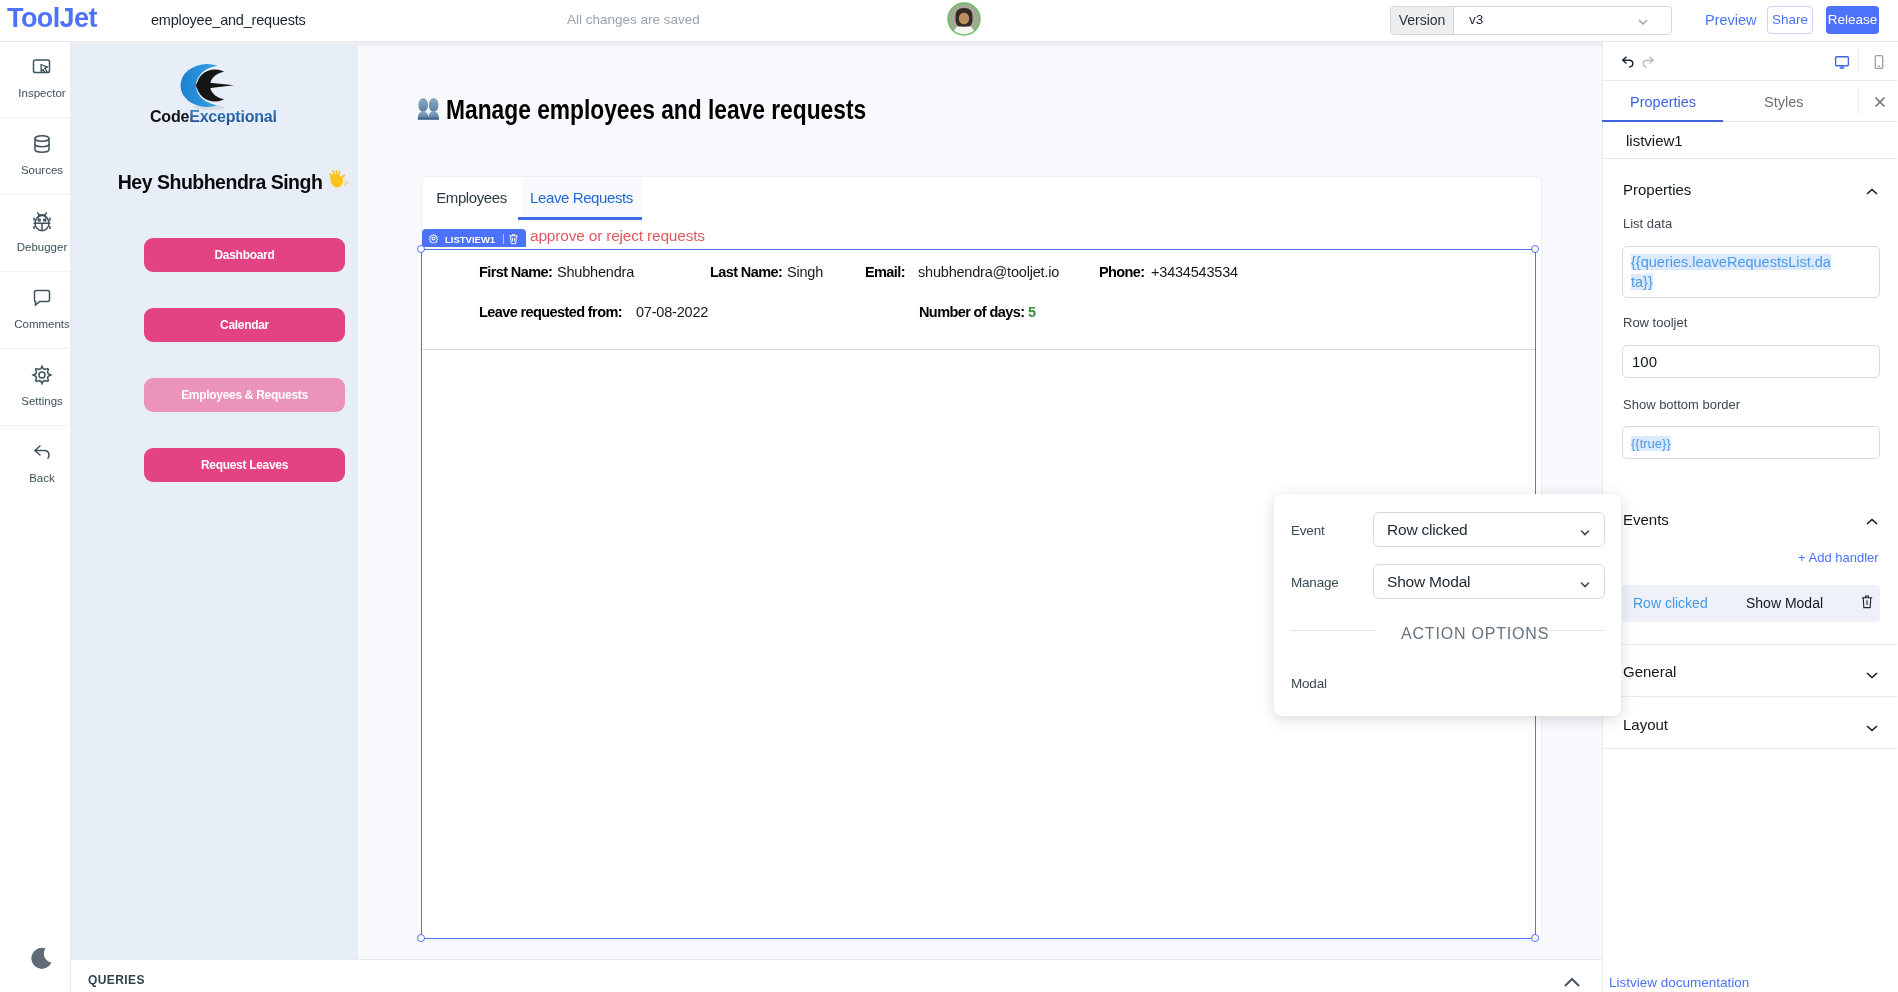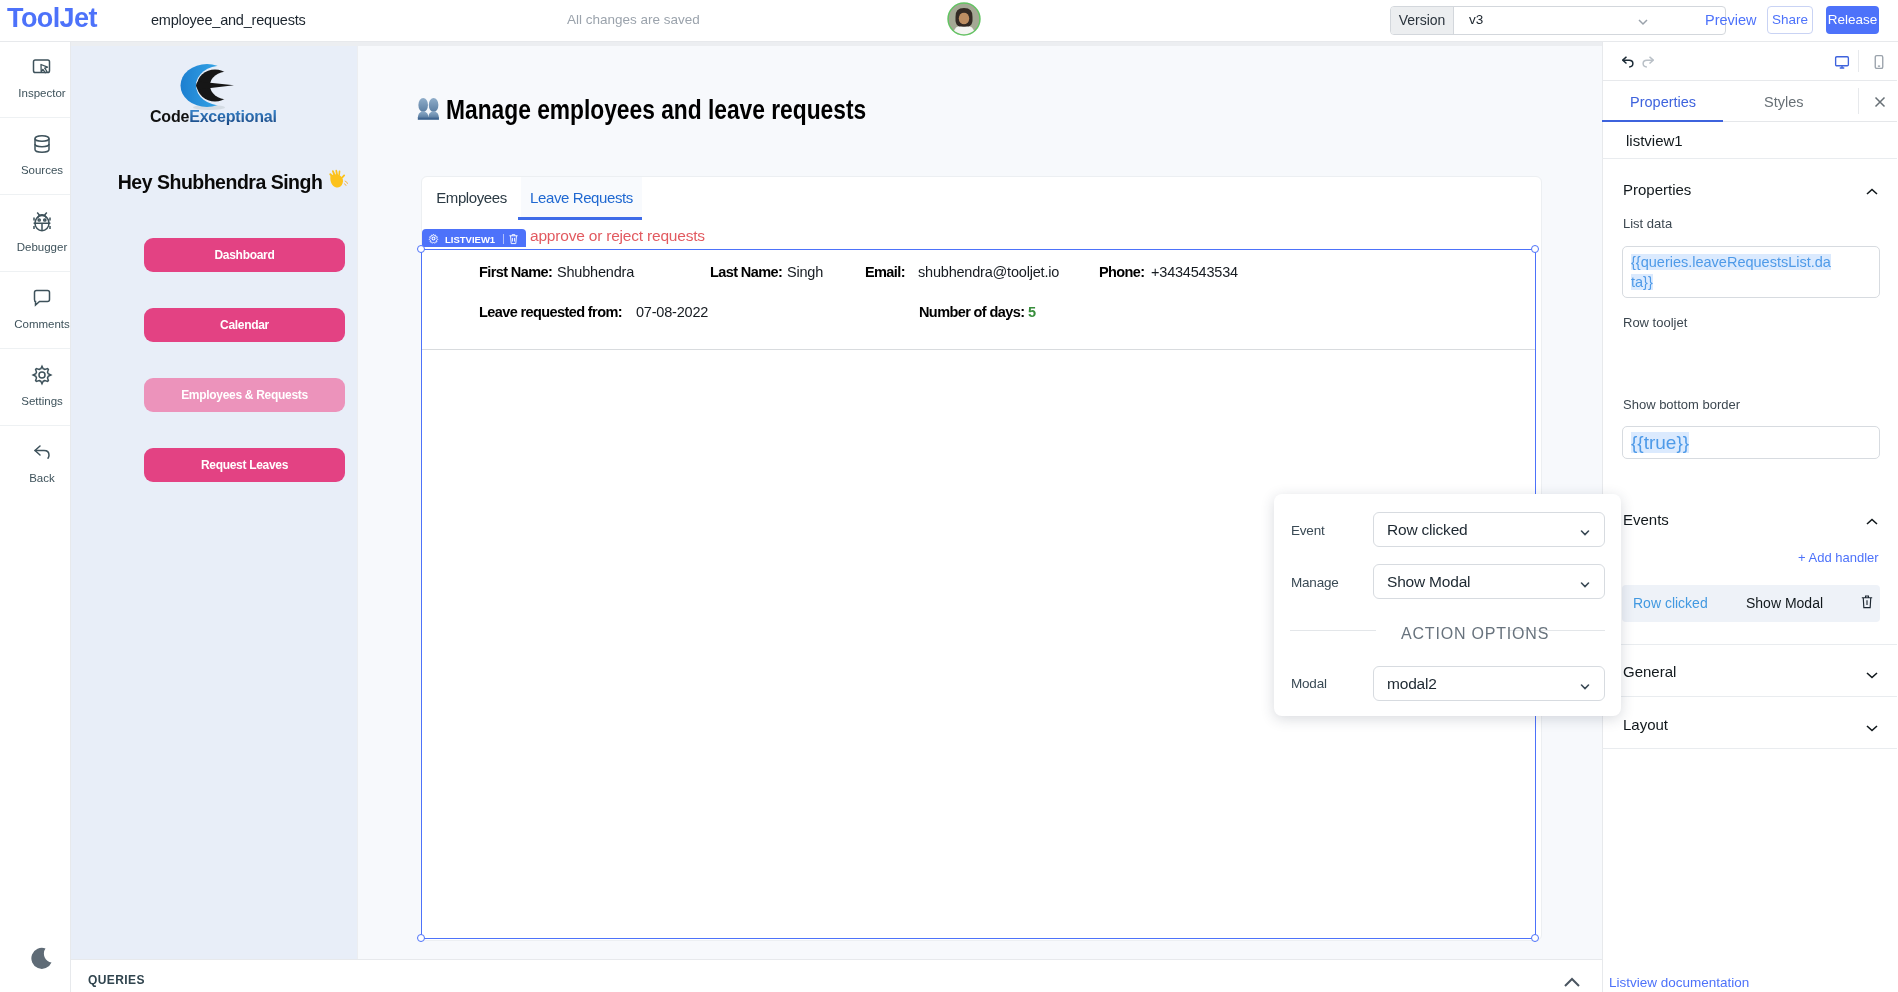--- a/index.html
+++ b/index.html
@@ -6,21 +6,21 @@
 html,body { width:1898px; height:992px; overflow:hidden; }
 body { font-family:"Liberation Sans", sans-serif; position:relative; background:#fff; }
 .abs { position:absolute; }
 
 
 #topbar { left:0; top:0; width:1898px; height:42px; background:#fff; border-bottom:1px solid #e7e9ec; }
 #tjlogo { left:7px; top:3px; font-size:27px; font-weight:bold; color:#4d72fa; letter-spacing:-0.6px; }
 #appname { left:151px; top:12px; font-size:14.5px; letter-spacing:-0.2px; color:#1c252e; }
 #saved { left:567px; top:12px; font-size:13.5px; color:#9ba3ac; }
 #avatar { left:947px; top:2px; width:34px; height:34px; }
-#verbox { left:1390px; top:6px; width:336px; height:29px; border:1px solid #d3d7dc; border-radius:4px; background:#fff; }
+#verbox { left:1390px; top:6px; width:282px; height:29px; border:1px solid #d3d7dc; border-radius:4px; background:#fff; }
 #verlabel { left:0; top:0; width:63px; height:27px; background:#eceef0; border-right:1px solid #d3d7dc; border-radius:3px 0 0 3px; font-size:14px; color:#2a333c; line-height:27px; text-align:center; }
 #vertext { left:78px; top:5px; font-size:13.5px; color:#1c252e; }
 #verchev { left:245px; top:8px; }
 #preview { left:1705px; top:12px; font-size:14.5px; color:#4d72fa; font-weight:400; }
 #share { left:1767px; top:6px; width:46px; height:28px; border:1px solid #c9d3f4; border-radius:4px; color:#4d72fa; font-size:13.5px; line-height:26px; text-align:center; font-weight:500;}
 #release { left:1826px; top:6px; width:53px; height:28px; background:#4d72fa; border-radius:4px; color:#fff; font-size:13.5px; line-height:28px; text-align:center; font-weight:500;}
 
 
 #rail { left:0; top:42px; width:71px; height:950px; background:#fff; border-right:1px solid #e7e9ec; }
 .railitem { position:absolute; left:0; width:84px; text-align:center; }
@@ -315,22 +315,23 @@
   <div class="rp" id="lvnamesep"></div>
 
   <div class="rp seclabel" style="left:21px; top:139px;">Properties</div>
   <svg class="rp" style="left:262px; top:142px;" width="16" height="16" viewBox="0 0 16 16" fill="none" stroke="#11181c" stroke-width="1.6">
       <path d="M3 10 L8 5.5 L13 10"></path>
     </svg>
 
   <div class="rp fieldlabel" style="left:21px; top:174px;">List data</div>
   <div class="rp inputbox" style="top:204px; height:52px; padding:5px 8px; line-height:20px;"><span class="codetext">{{queries.leaveRequestsList.da<br>ta}}</span></div>
   <div class="rp fieldlabel" style="left:21px; top:273px;">Row tooljet</div>
+  <div class="rp inputbox" style="top:303px; height:33px; font-size:15px; color:#11181c; line-height:31px; padding-left:9px;">100</div>
   <div class="rp fieldlabel" style="left:21px; top:355px;">Show bottom border</div>
-  <div class="rp inputbox" style="top:384px; height:33px; line-height:31px; padding-left:8px;"><span class="codetext" style="font-size:19px;">{{true}}</span></div>
+  <div class="rp inputbox" style="top:384px; height:33px; line-height:31px; padding-left:8px;"><span class="codetext" style="font-size:13px;">{{true}}</span></div>
 
   <div class="rp seclabel" style="left:21px; top:469px;">Events</div>
   <svg class="rp" style="left:262px; top:472px;" width="16" height="16" viewBox="0 0 16 16" fill="none" stroke="#11181c" stroke-width="1.6">
       <path d="M3 10 L8 5.5 L13 10"></path>
     </svg>
   <div class="rp" id="addhandler" style="left:196px; top:508px;">+ Add handler</div>
   <div class="rp" id="handlerrow"></div>
   <div class="rp" style="left:31px; top:553px; font-size:14px; color:#4299e1;">Row clicked</div>
   <div class="rp" style="left:144px; top:553px; font-size:14px; color:#11181c;">Show Modal</div>
   <svg class="rp" style="left:258px; top:552px;" width="14" height="15" viewBox="0 0 24 26" fill="none" stroke="#1c2732" stroke-width="2">
@@ -362,18 +363,13 @@
   <div class="pop-label" style="top:81px;">Manage</div>
   <div class="pop-select" style="top:70px;">Show Modal
     <svg class="pop-chev" width="14" height="14" viewBox="0 0 14 14">
         <path d="M3.5 5 L7 8.5 L10.5 5" stroke="#3a4a55" stroke-width="1.6" fill="none" stroke-linecap="round"></path>
       </svg>
   </div>
   <div class="abs" style="left:16px; top:136px; width:86px; height:1px; background:#e3e6e9;"></div>
   <div class="abs" style="left:234px; top:136px; width:97px; height:1px; background:#e3e6e9;"></div>
   <div class="abs" style="left:127px; top:131px; font-size:16px; color:#68737d; letter-spacing:0.8px; font-weight:500;">ACTION OPTIONS</div>
   <div class="pop-label" style="top:182px;">Modal</div>
-  <div class="pop-select" style="top:172px;">modal2
-    <svg class="pop-chev" width="14" height="14" viewBox="0 0 14 14">
-        <path d="M3.5 5 L7 8.5 L10.5 5" stroke="#3a4a55" stroke-width="1.6" fill="none" stroke-linecap="round"></path>
-      </svg>
-  </div>
 </div>
 
 </body></html>

